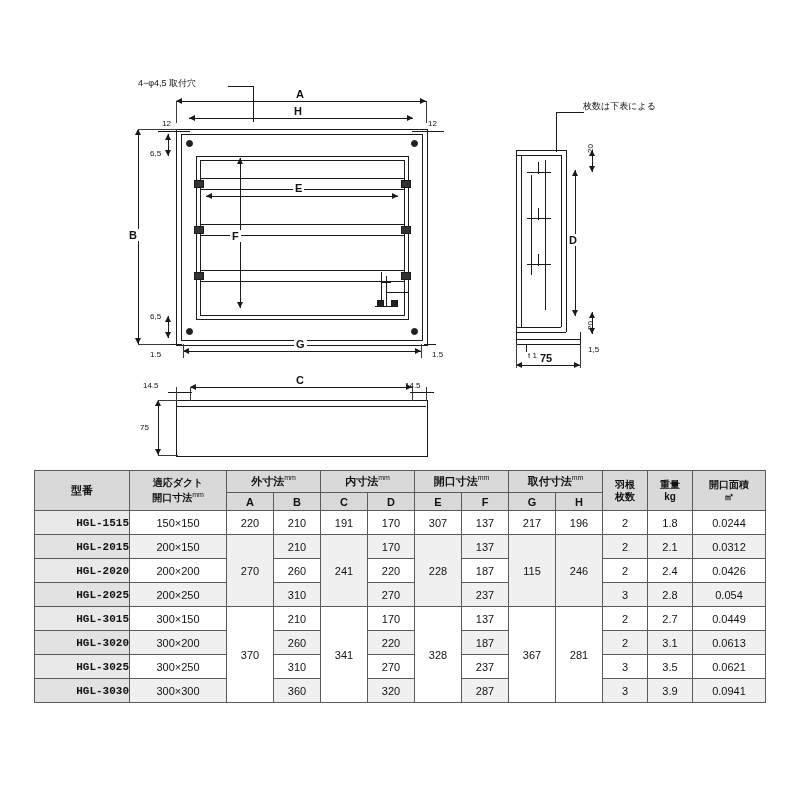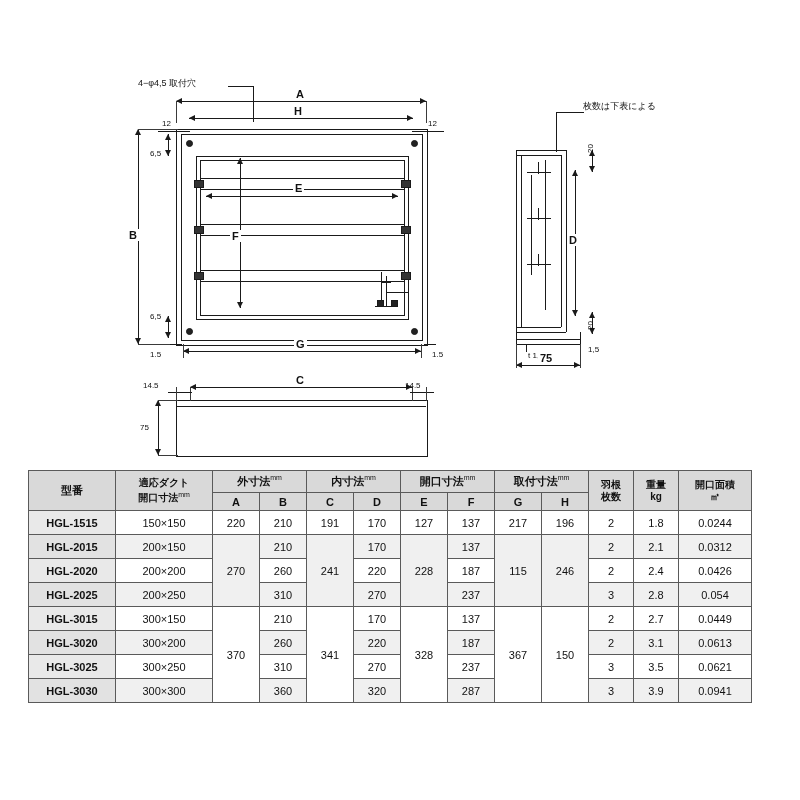--- a/index.html
+++ b/index.html
@@ -15,28 +15,28 @@
   .lbl.small{font-size:9px;}
   .lbl.tiny{font-size:8px;}
   .dimtxt{position:absolute;font-size:11px;font-weight:bold;background:#fff;padding:0 2px;}
   .arrow{position:absolute;width:0;height:0;}
   .ar-l{border-top:3px solid transparent;border-bottom:3px solid transparent;border-right:6px solid #1a1a1a;}
   .ar-r{border-top:3px solid transparent;border-bottom:3px solid transparent;border-left:6px solid #1a1a1a;}
   .ar-u{border-left:3px solid transparent;border-right:3px solid transparent;border-bottom:6px solid #1a1a1a;}
   .ar-d{border-left:3px solid transparent;border-right:3px solid transparent;border-top:6px solid #1a1a1a;}
   .rect{position:absolute;border:1px solid #1a1a1a;}
   
-  table{position:absolute;left:28px;top:470px;border-collapse:collapse;font-size:11px;}
+  table{position:absolute;left:34px;top:470px;border-collapse:collapse;font-size:11px;}
   th,td{border:1px solid #5a5a5a;text-align:center;padding:0;}
   thead th{background:#d9d9d9;font-weight:bold;}
   .hdr-top{height:22px;}
   .hdr-bot{height:18px;}
   tbody td{height:23px;background:#ffffff;}
   tbody tr:nth-child(even) td{background:#f0f0f0;}
-  td.model{background:#e9e9e9 !important;font-weight:bold;text-align:center;width:86px;}
+  td.model{background:#e9e9e9 !important;font-weight:bold;text-align:right;padding-left:8px;width:86px;font-family:Liberation Mono, monospace;}
   tbody tr:nth-child(even) td.model{background:#e2e2e2 !important;}
   .unit{font-size:7px;font-weight:normal;vertical-align:super;}
 </style>
 </head>
 <body>
 
 <div class="sheet">
 
   <div class="draw">
 
@@ -235,21 +235,21 @@
     </thead>
     <tbody>
 
       <tr>
         <td class="model">HGL-1515</td>
         <td>150×150</td>
         <td>220</td>
         <td>210</td>
         <td>191</td>
         <td>170</td>
-        <td>127</td>
+        <td>307</td>
         <td>137</td>
         <td>217</td>
         <td>196</td>
         <td>2</td>
         <td>1.8</td>
         <td>0.0244</td>
       </tr>
 
       <tr>
         <td class="model">HGL-2015</td>
@@ -292,21 +292,21 @@
       <tr>
         <td class="model">HGL-3015</td>
         <td>300×150</td>
         <td rowspan="4">370</td>
         <td>210</td>
         <td rowspan="4">341</td>
         <td>170</td>
         <td rowspan="4">328</td>
         <td>137</td>
         <td rowspan="4">367</td>
-        <td rowspan="4">150</td>
+        <td rowspan="4">281</td>
         <td>2</td>
         <td>2.7</td>
         <td>0.0449</td>
       </tr>
 
       <tr>
         <td class="model">HGL-3020</td>
         <td>300×200</td>
         <td>260</td>
         <td>220</td>

